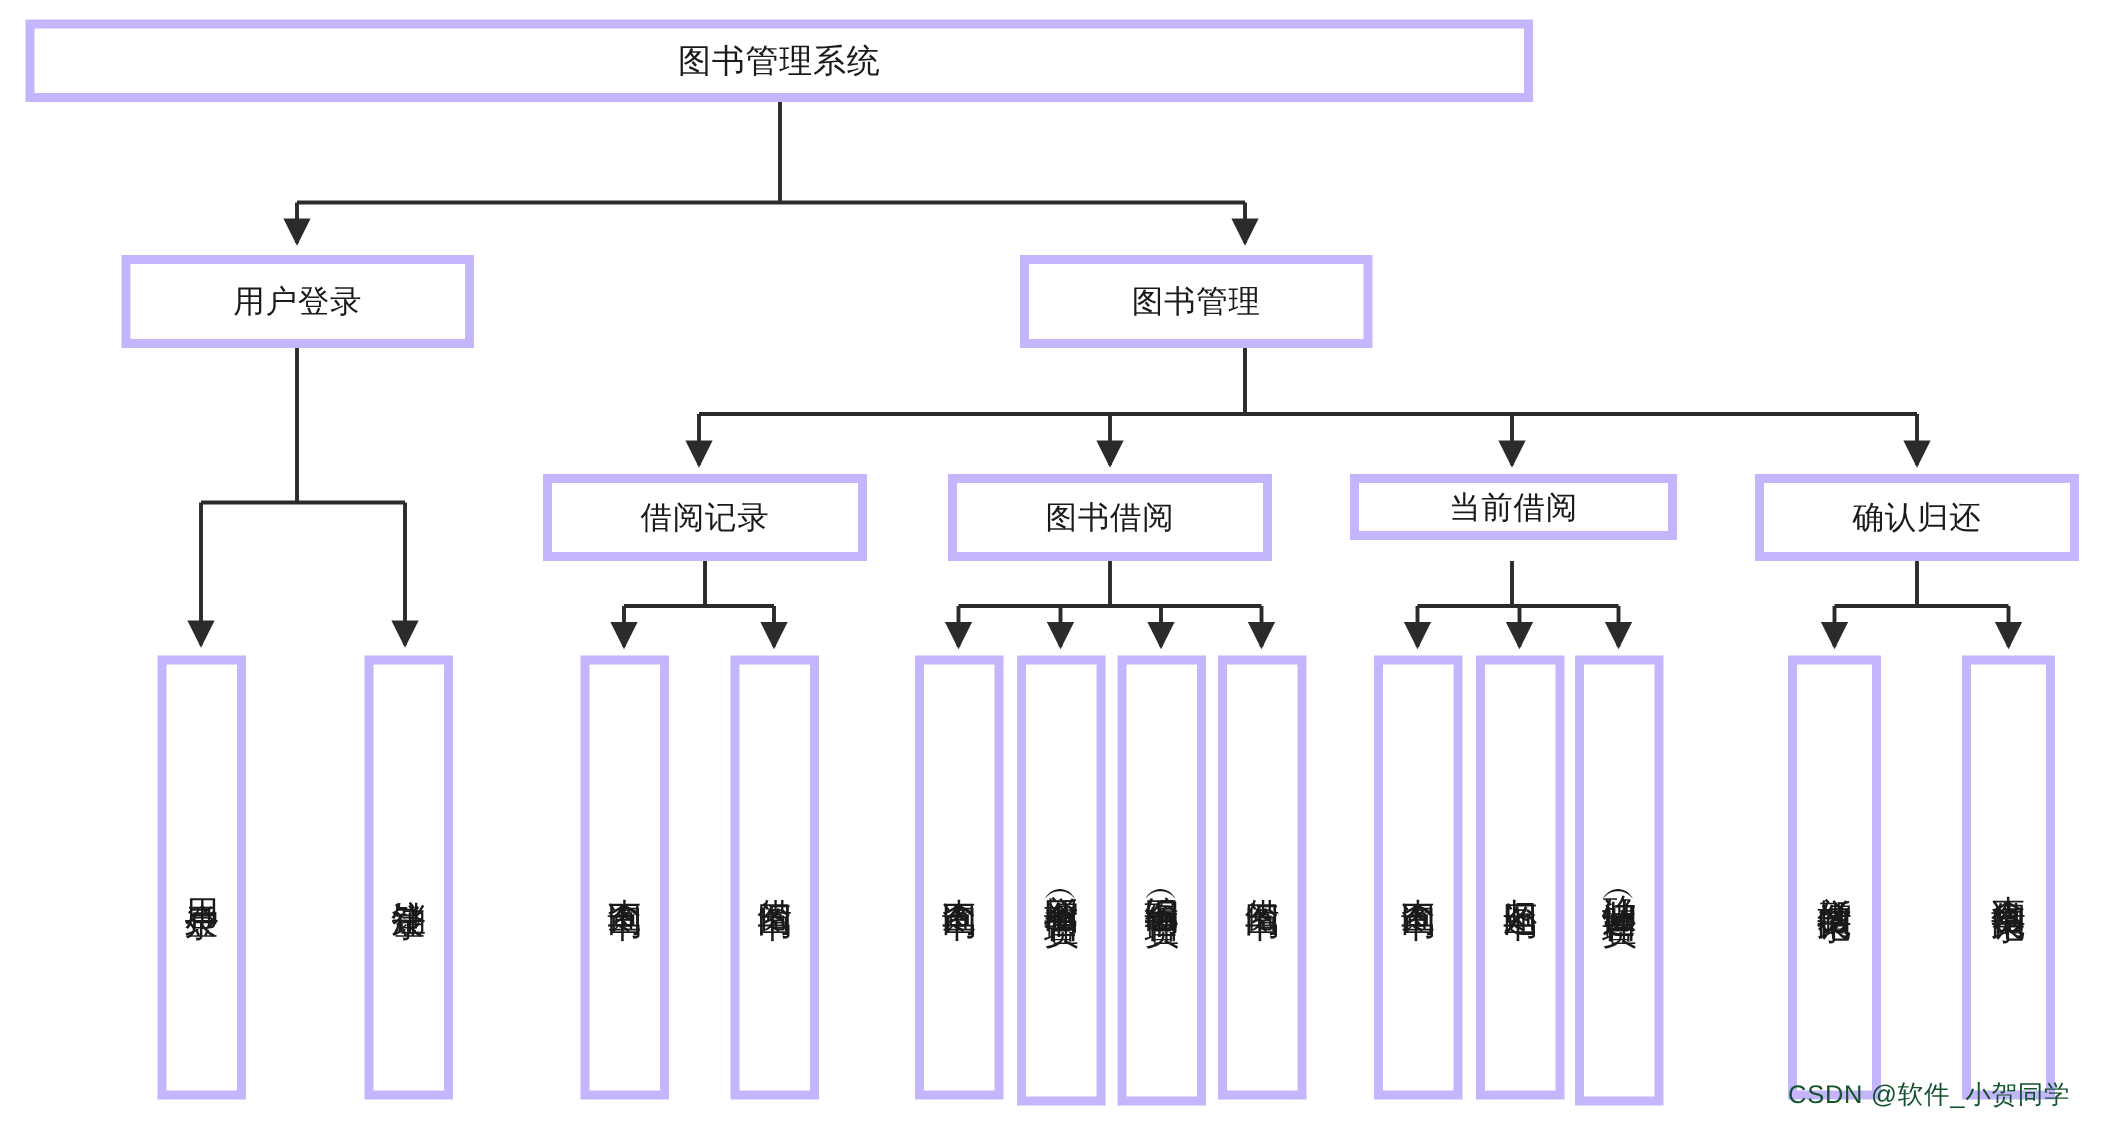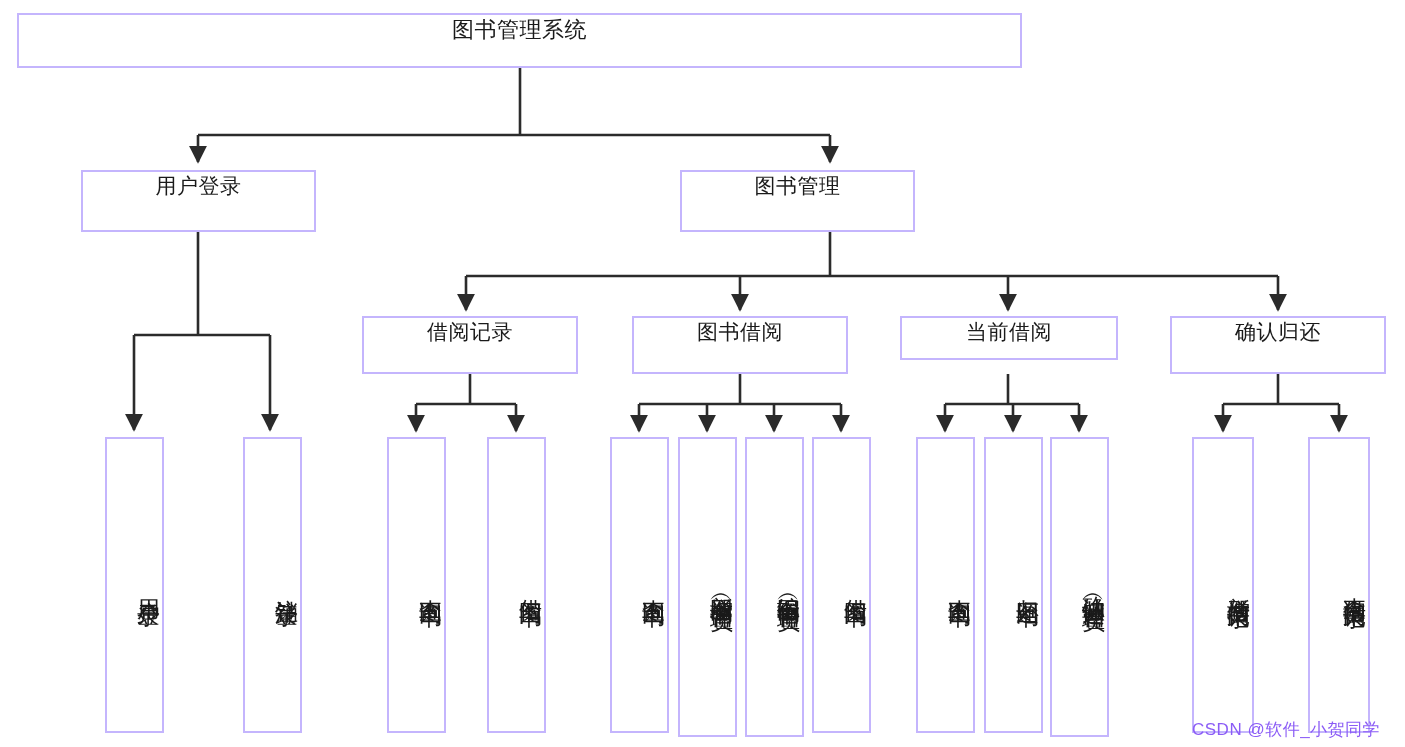--- a/index.html
+++ b/index.html
@@ -13,24 +13,24 @@
   #canvas {
     position: relative;
     width: 1405px;
     height: 747px;
     background: #ffffff;
     overflow: hidden;
   }
   .node {
     position: absolute;
     box-sizing: border-box;
-    border: 2px solid #c4b5fd;
+    border: 6px solid #c4b5fd;
     background: #ffffff;
     display: flex;
-    align-items: flex-start;
+    align-items: center;
     justify-content: center;
     color: #1a1a1a;
   }
   .node-h {
     font-size: 21px;
     letter-spacing: 0.5px;
     white-space: nowrap;
   }
   .node-v {
     writing-mode: vertical-rl;
@@ -172,15 +172,15 @@
   <div class="node node-v" style="left: 1050px; top: 437px; width: 59px; height: 300px;">
     <span>确认归还（管理员）</span>
   </div>
   <div class="node node-v" style="left: 1192px; top: 437px; width: 62px; height: 296px;">
     <span>新增借阅记录</span>
   </div>
   <div class="node node-v" style="left: 1308px; top: 437px; width: 62px; height: 296px;">
     <span>查询借阅记录</span>
   </div>
 
-  <div class="watermark" style="left: 1192px; top: 718px; color: #8b5cf6;">CSDN @软件_小贺同学</div>
+  <div class="watermark" style="left: 1192px; top: 718px; color: #14532d;">CSDN @软件_小贺同学</div>
 
 </div>
 
 </body></html>

